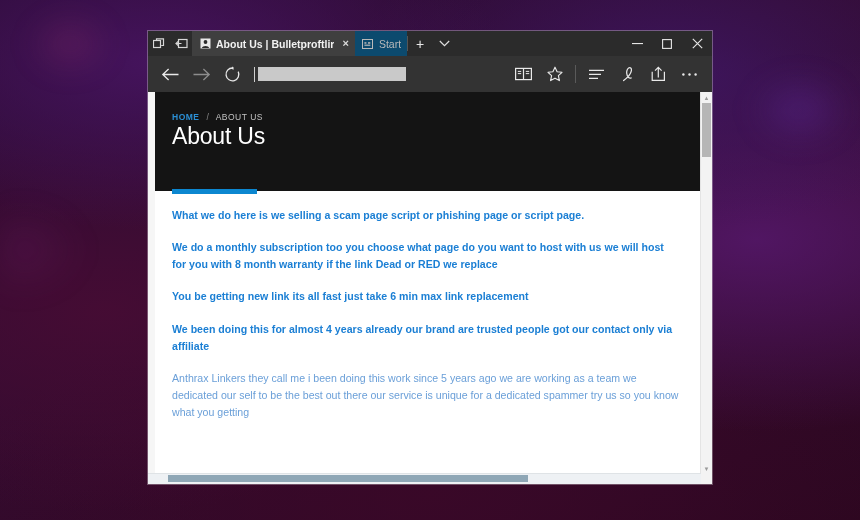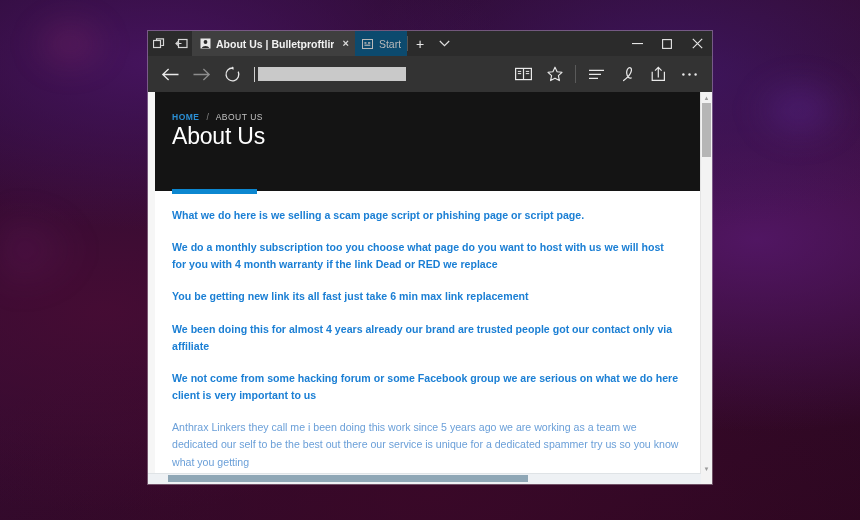--- a/index.html
+++ b/index.html
@@ -473,24 +473,23 @@
             <span id="breadcrumb-home">HOME</span>
             <span class="crumb-sep">/</span>
             <span id="breadcrumb-current">ABOUT US</span>
           </div>
           <h1 id="page-title">About Us</h1>
           <div id="title-accent-bar"></div>
         </div>
 
         <div id="article">
           <p class="para">What we do here is we selling a scam page script or phishing page or script page.</p>
-          <p class="para">We do a monthly subscription too you choose what page do you want to host with us we will host for you with 4 month warranty if the link Dead or RED we replace</p>
+          <p class="para">We do a monthly subscription too you choose what page do you want to host with us we will host for you with 8 month warranty if the link Dead or RED we replace</p>
           <p class="para">You be getting new link its all fast just take 6 min max link replacement</p>
           <p class="para">We been doing this for almost 4 years already our brand are trusted people got our contact only via affiliate</p>
-          <p class="para">We not come from some hacking forum or some Facebook group we are serious on what we do here client is very important to us</p>
           <p class="para plain">Anthrax Linkers they call me i been doing this work since 5 years ago we are working as a team we dedicated our self to be the best out there our service is unique for a dedicated spammer try us so you know what you getting</p>
         </div>
       </div>
 
       <div id="vscrollbar">
         <div id="vscroll-up">▲</div>
         <div id="vscroll-thumb"></div>
         <div id="vscroll-down">▼</div>
       </div>
 

